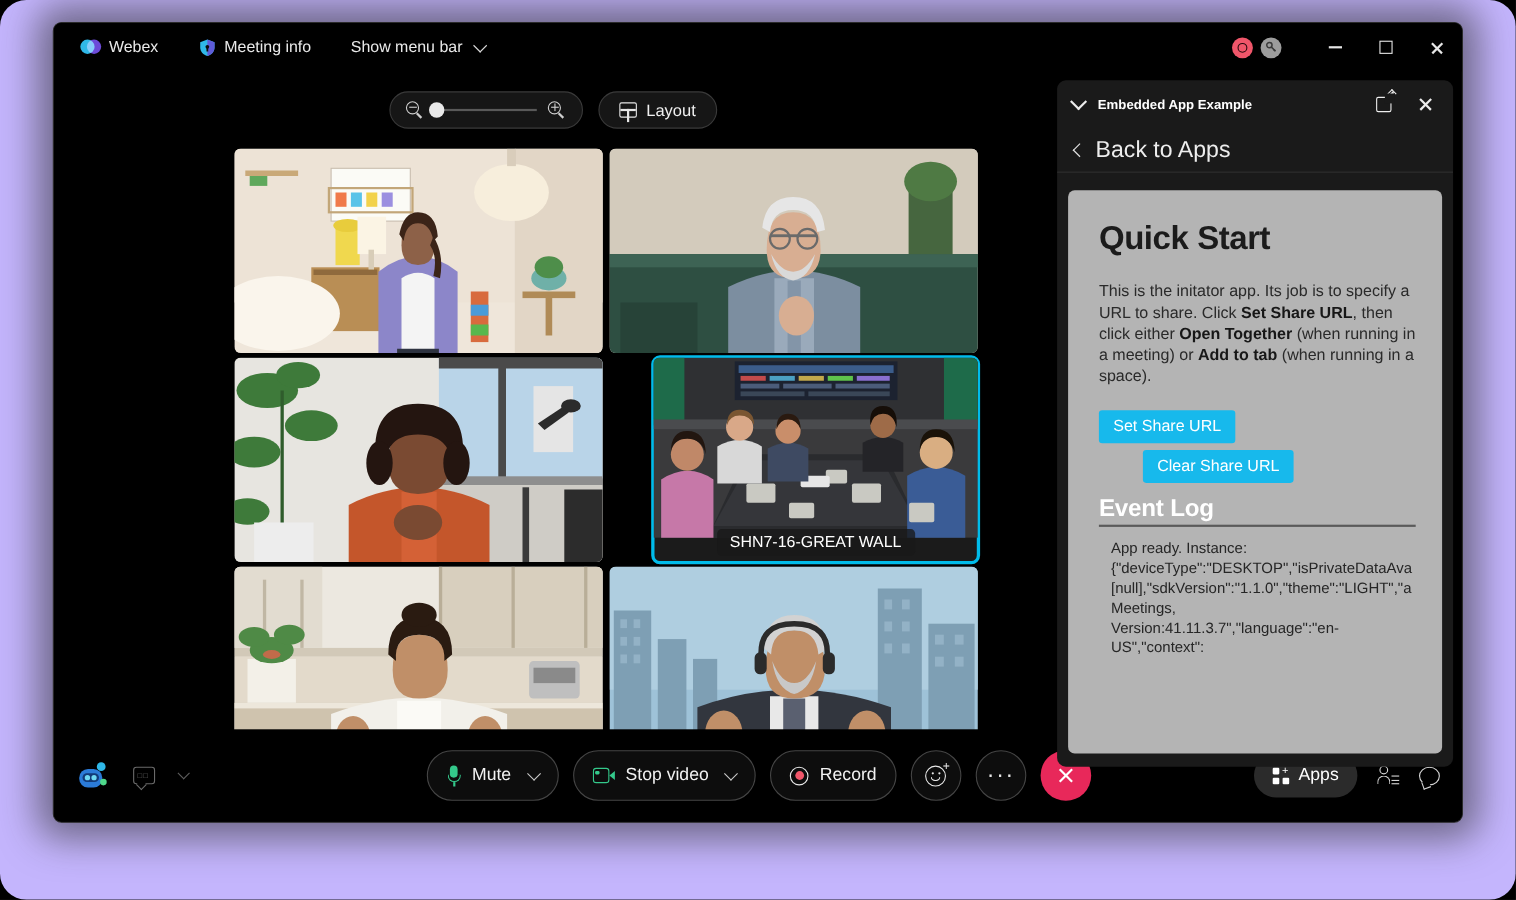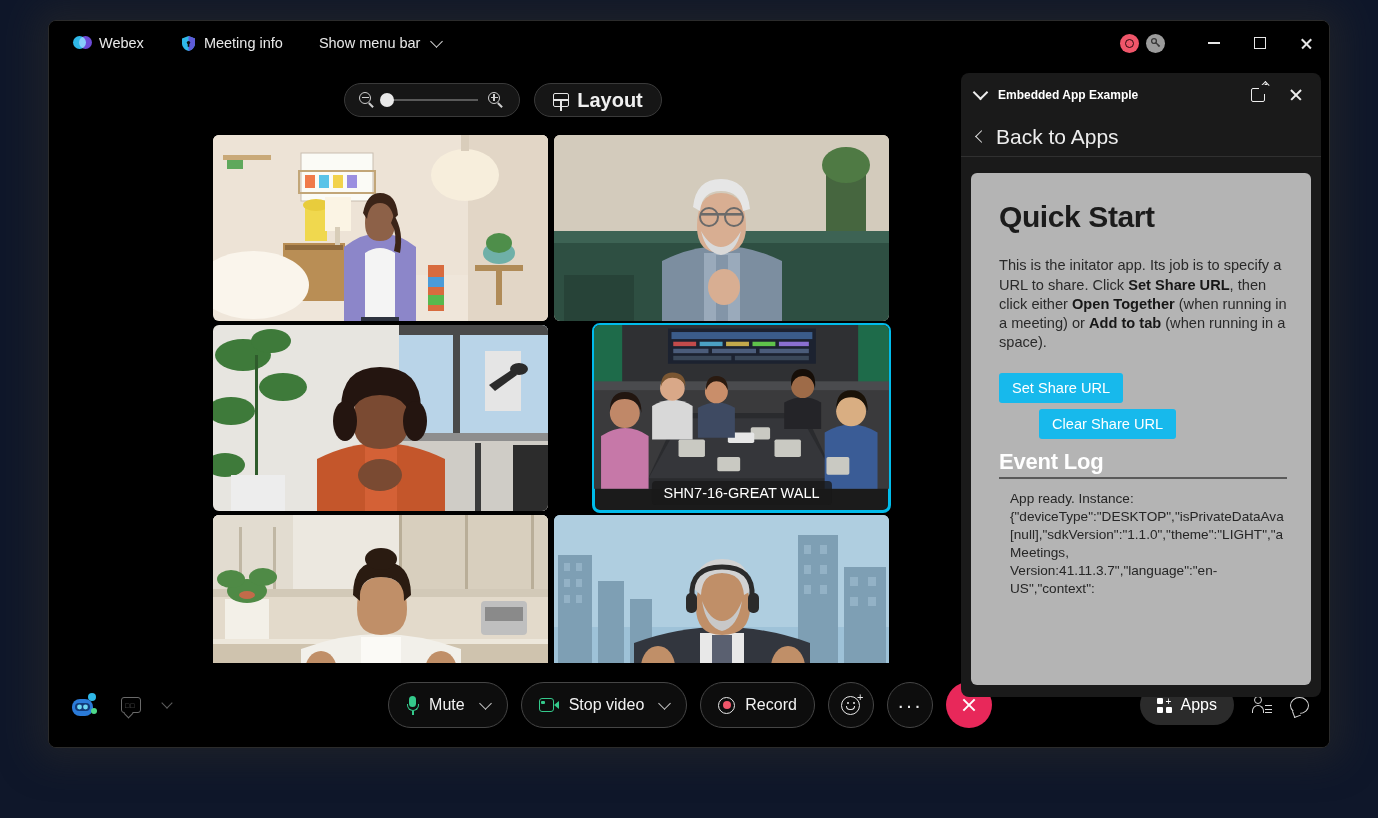--- a/index.html
+++ b/index.html
@@ -5,21 +5,22 @@
   * { box-sizing: border-box; margin: 0; padding: 0; }
   html, body {
     width: 1378px; height: 818px;
     background: #000000;
     font-family: "Liberation Sans", sans-serif;
     overflow: hidden;
   }
   #root {
     position: relative;
     width: 1378px; height: 818px;
-    background: #0f172a;
+    background: #c4b5fd;
+    border-radius: 24px;
   }
 
   
   .app-window {
     position: absolute;
     left: 48px; top: 20px;
     width: 1282px; height: 728px;
     background: #000000;
     border-radius: 8px;
     border: 1px solid #2b2b2b;
@@ -107,21 +108,21 @@
   .mag .bar { position:absolute; left:2.6px; top:5.2px; width:6.8px; height:1.5px;
               background:#cfcfcf; }
   .mag .bar2{ position:absolute; left:5.2px; top:2.6px; width:1.5px; height:6.8px;
               background:#cfcfcf; }
   .slider-track { width: 92px; height: 2px; background:#595959; position: relative; }
   .slider-knob { position:absolute; left:-6px; top:-6px; width:14px; height:14px;
                  border-radius:50%; background:#e9e9e9; }
   .layout-pill {
     display:flex; align-items:center; gap:8px;
     background:#161616; border:1px solid #3a3a3a; border-radius:20px;
-    padding: 3px 18px; height: 34px; color:#f0f0f0; font-size:20px;font-weight:bold;
+    padding: 3px 18px; height: 34px; color:#f0f0f0; font-size:15px;
   }
   .grid-ico { width:16px; height:14px; border:1.5px solid #e6e6e6; border-radius:2px;
               position:relative; }
   .grid-ico::before { content:''; position:absolute; left:0; top:5px; width:100%;
                       height:1.5px; background:#e6e6e6; }
   .grid-ico::after  { content:''; position:absolute; left:6px; top:5px; width:1.5px;
                       height:100%; background:#e6e6e6; }
 
   .video-grid {
     position: absolute; left: 164px; top: 70px;

